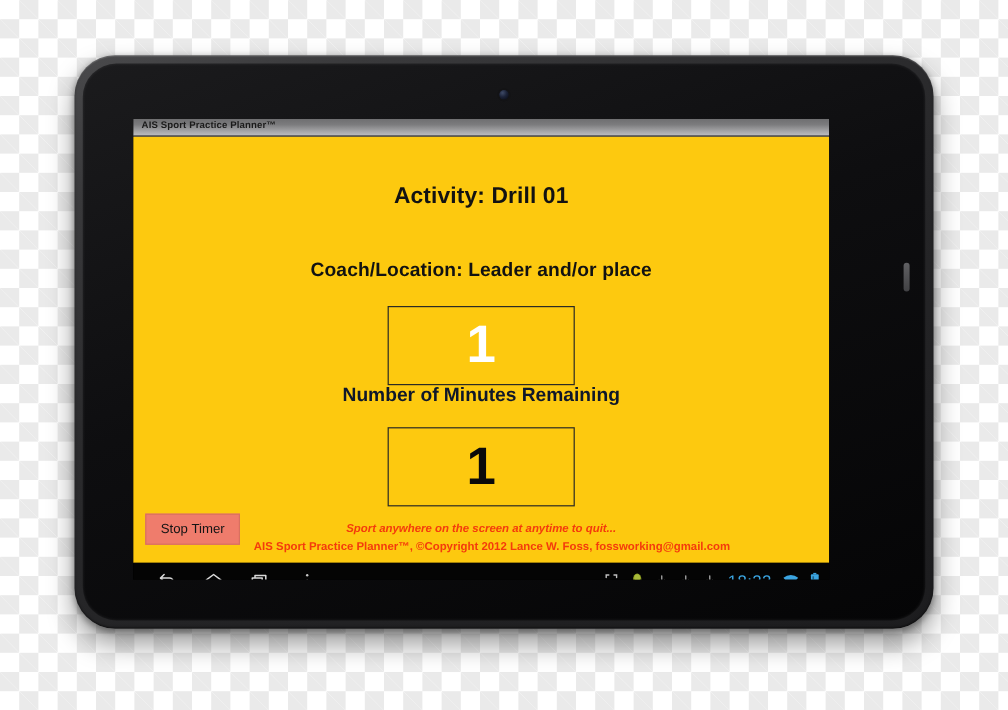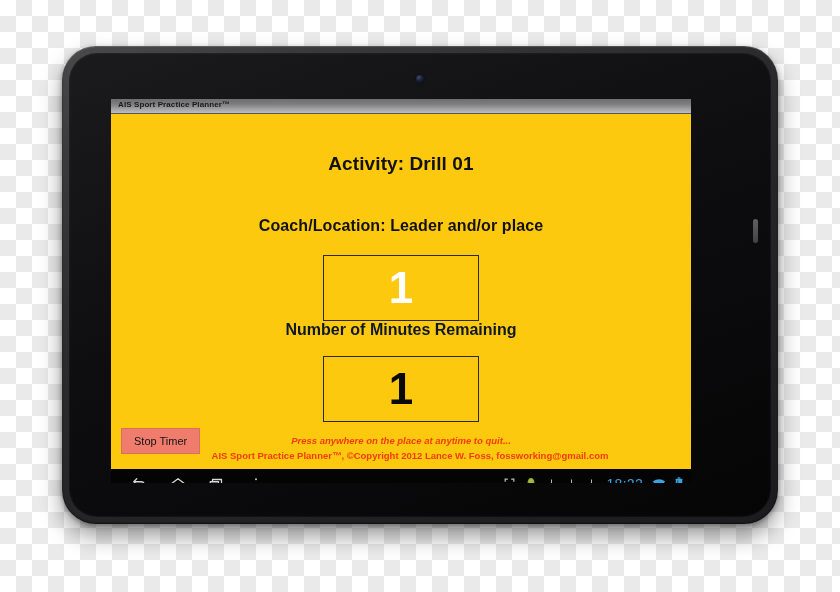--- a/index.html
+++ b/index.html
@@ -250,21 +250,21 @@
 
         <div id="minutes-label">Number of Minutes Remaining</div>
 
         <div class="value-box" id="box-remaining">
           <span>1</span>
         </div>
 
         <button id="stop-timer-button">Stop Timer</button>
 
         <div id="footer">
-          <div id="quit-hint">Press anywhere on the place at anytime to quit...</div>
+          <div id="quit-hint">Sport anywhere on the screen at anytime to quit...</div>
           <div id="copyright">AIS Sport Practice Planner™, ©Copyright 2012 Lance W. Foss, fossworking@gmail.com</div>
         </div>
 
       </div>
 
       <div id="sysbar">
 
         <div id="nav-left">
 
           <div class="nav-btn">

